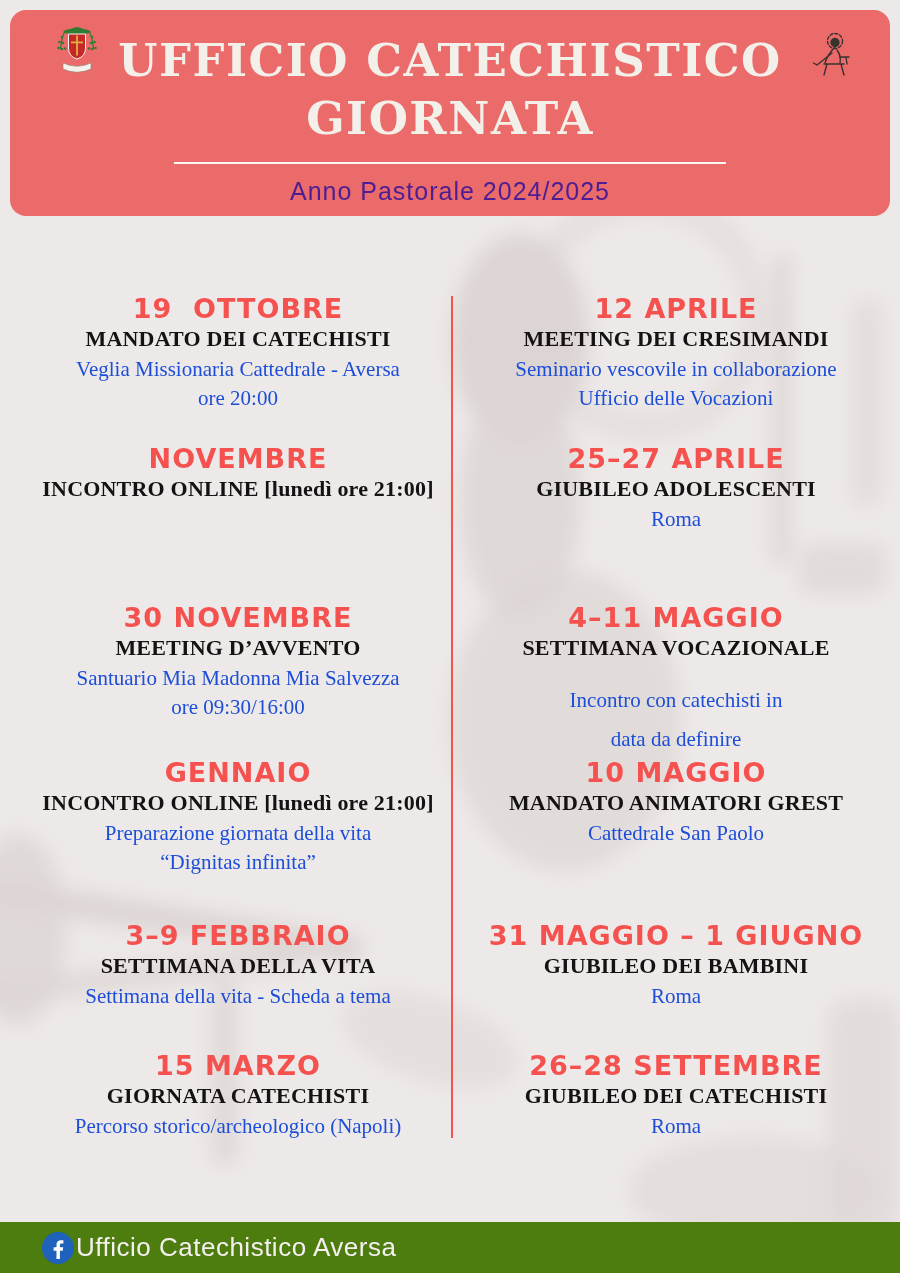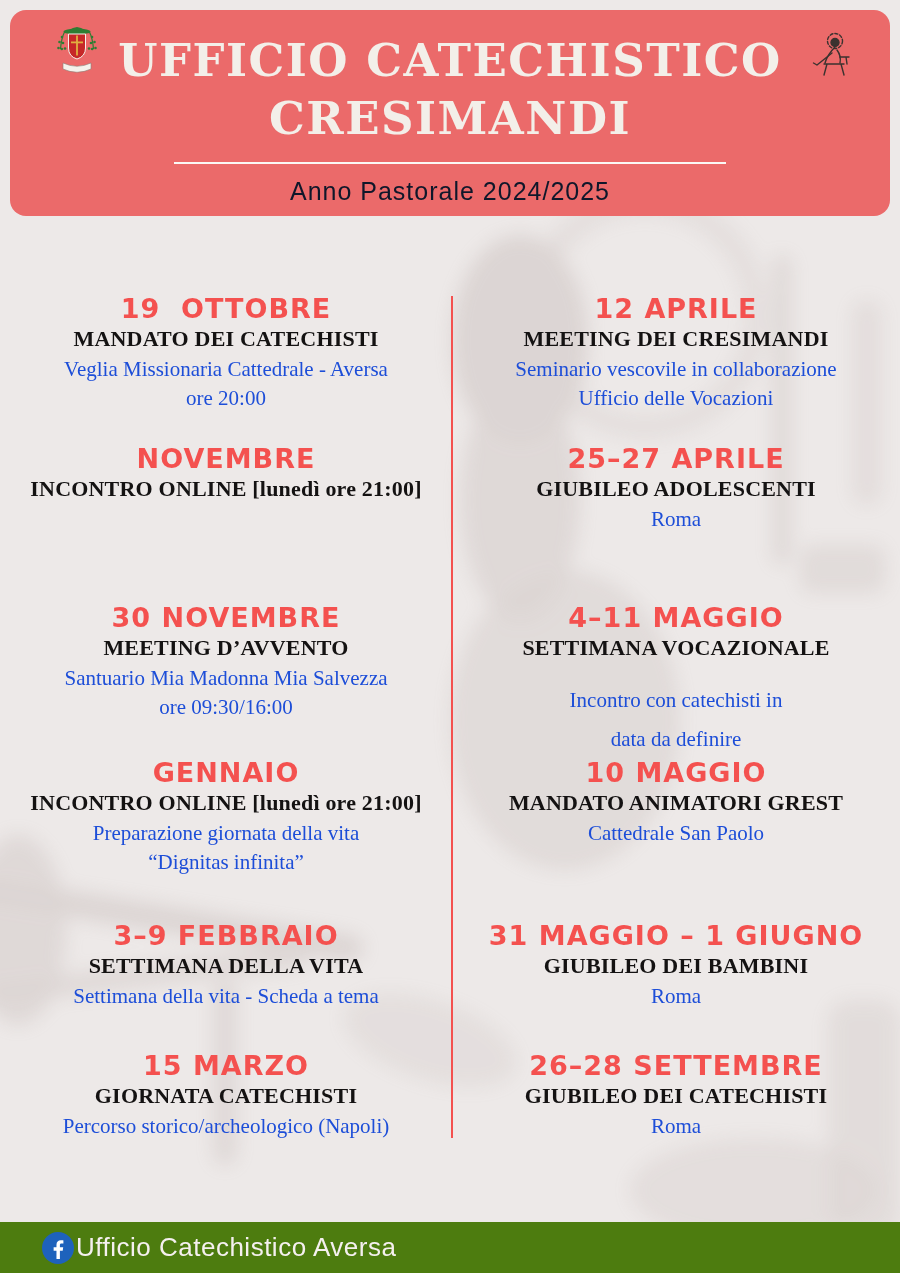--- a/index.html
+++ b/index.html
@@ -26,31 +26,31 @@
     letter-spacing:1.5px;
     line-height:58px;
     padding-top:22px;
   }
   .banner-rule{
     width:552px;height:2px;background:#FBF8F5;
     margin:14px auto 0 auto;
   }
   .banner-subtitle{
     font-family:"Liberation Sans", sans-serif;
-    color:#0f172a;
+    color:#4c1d95;
     font-size:25px;
     letter-spacing:1px;
     margin-top:13px;
   }
   .logo{position:absolute;}
   .logo-left{left:44px;top:10px;width:46px;height:56px;}
   .logo-right{right:36px;top:20px;width:44px;height:52px;}
   
   .col{position:absolute;top:293px;z-index:1;}
-  .col-left{left:0;width:452px;}
+  .col-left{left:12px;width:452px;}
   .col-right{left:452px;width:448px;}
   .event{text-align:center;}
   .col .event:nth-child(1){height:150px;}
   .col .event:nth-child(2){height:159px;}
   .col .event:nth-child(3){height:155px;}
   .col .event:nth-child(4){height:163px;}
   .col .event:nth-child(5){height:130px;}
   .event-date{
     font-family:"DejaVu Sans", sans-serif;
     font-weight:700;
@@ -157,21 +157,21 @@
         <path d="M25,17 C21,21 17,26 15,33"></path>
         <path d="M22,23 L7,35 M7,35 l-3.5,-2"></path>
         <path d="M27,20 C30,24 31,28 30,33"></path>
         <path d="M14,34 h20 M17,34 l-3,11 M31,34 l3,11"></path>
         <path d="M30,27 h9 M36,27 l1,7"></path>
       </g>
     </svg>
 
     <div class="banner-title">
       <div>UFFICIO CATECHISTICO</div>
-      <div>CRESIMANDI</div>
+      <div>GIORNATA</div>
     </div>
     <div class="banner-rule"></div>
     <div class="banner-subtitle">Anno Pastorale 2024/2025</div>
   </div>
 
   <div class="divider"></div>
 
   <div class="col col-left">
     <div class="event">
       <div class="event-date">19  OTTOBRE</div>

